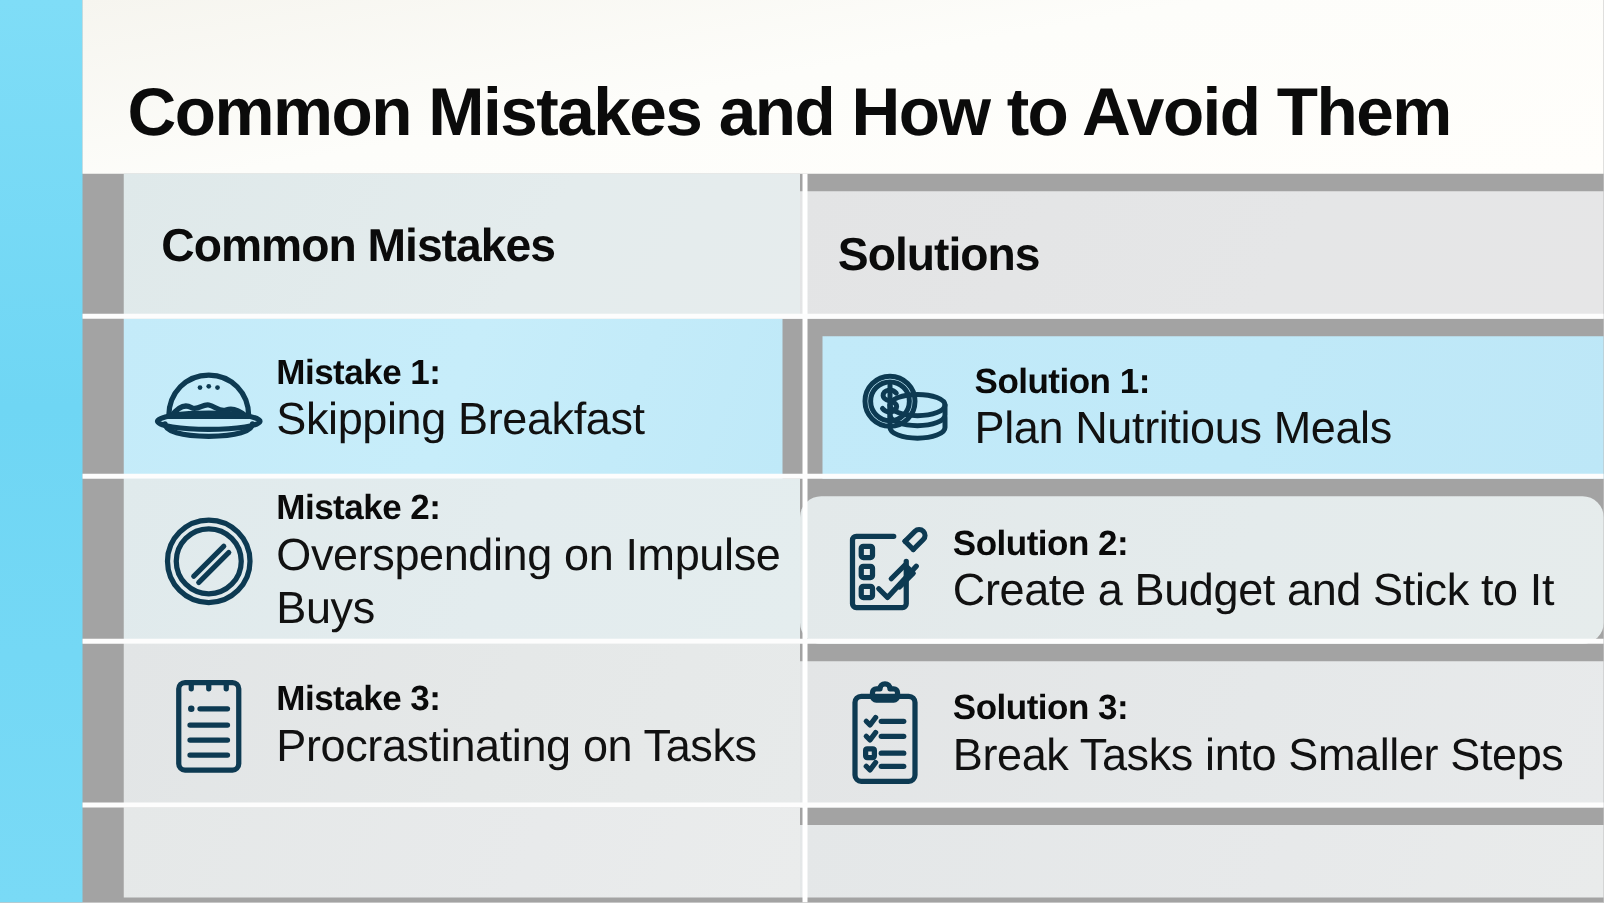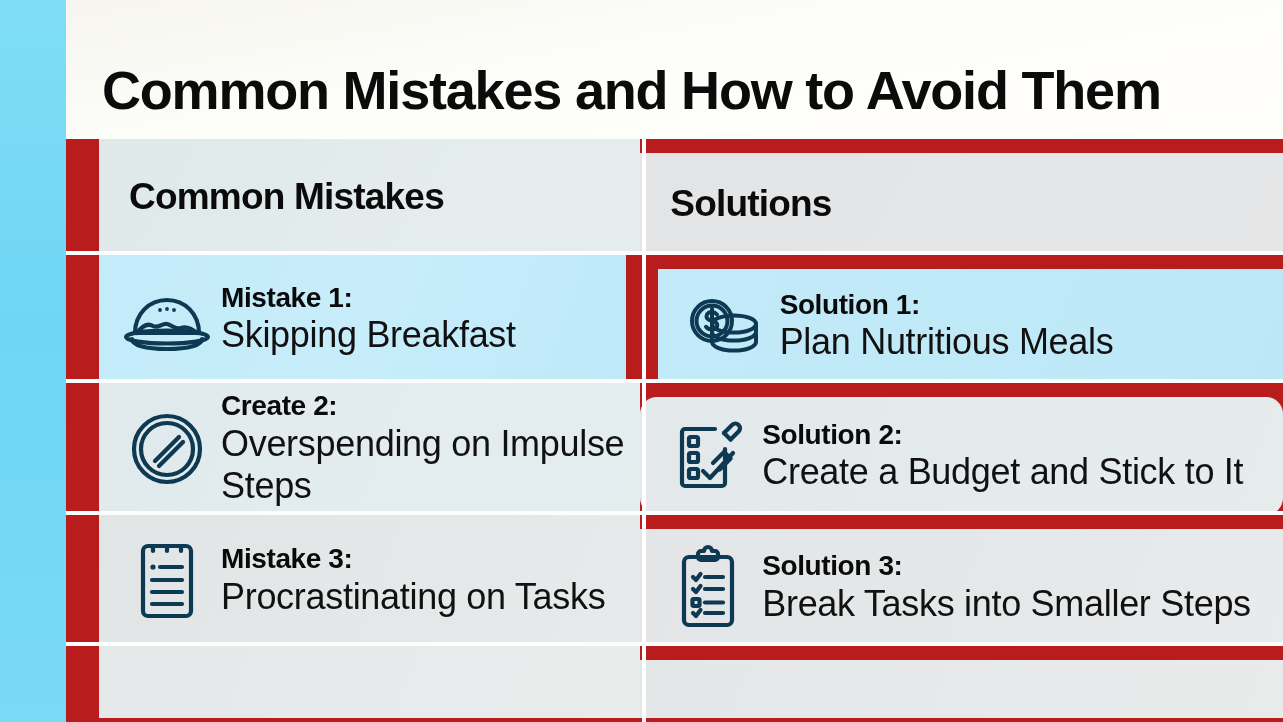--- a/index.html
+++ b/index.html
@@ -13,21 +13,21 @@
     overflow: hidden;
     font-family: "Liberation Sans", sans-serif;
     -webkit-font-smoothing: antialiased;
   }
 
   #slide {
     position: relative;
     width: 1283px;
     height: 722px;
     overflow: hidden;
-    background: #b91c1c;
+    background: #a3a3a3;
   }
 
   
   .accent-bar {
     position: absolute;
     left: 0;
     top: 0;
     width: 66px;
     height: 722px;
     background: linear-gradient(180deg, #7fddf7 0%, #6fd6f4 45%, #79daf6 100%);
@@ -247,22 +247,22 @@
       <div class="cell left">
         <div class="icon-wrap">
           <svg width="82" height="80" viewBox="0 0 82 80" fill="none" stroke="#0d3a52" stroke-width="4.2" stroke-linecap="round" stroke-linejoin="round">
             <circle cx="41" cy="40" r="33"></circle>
             <circle cx="41" cy="40" r="26"></circle>
             <path d="M53 28 L29 52"></path>
             <path d="M57 33 L33 57"></path>
           </svg>
         </div>
         <div class="txt">
-          <div class="line-strong">Create 2:</div>
-          <div class="line-normal">Overspending on Impulse Steps</div>
+          <div class="line-strong">Mistake 2:</div>
+          <div class="line-normal">Overspending on Impulse Buys</div>
         </div>
       </div>
       <div class="cell right">
         <div class="icon-wrap">
           <svg width="82" height="82" viewBox="0 0 82 82" fill="none" stroke="#0d3a52" stroke-width="4.2" stroke-linecap="round" stroke-linejoin="round">
             <path d="M58 34 v34 a3 3 0 0 1-3 3 H18 a3 3 0 0 1-3-3 V17 a3 3 0 0 1 3-3 h30"></path>
             <rect x="22" y="22" width="9" height="9" rx="1.6"></rect>
             <rect x="22" y="38" width="9" height="9" rx="1.6"></rect>
             <rect x="22" y="54" width="9" height="9" rx="1.6"></rect>
             <path d="M36 56 l7 7 L66 38"></path>

